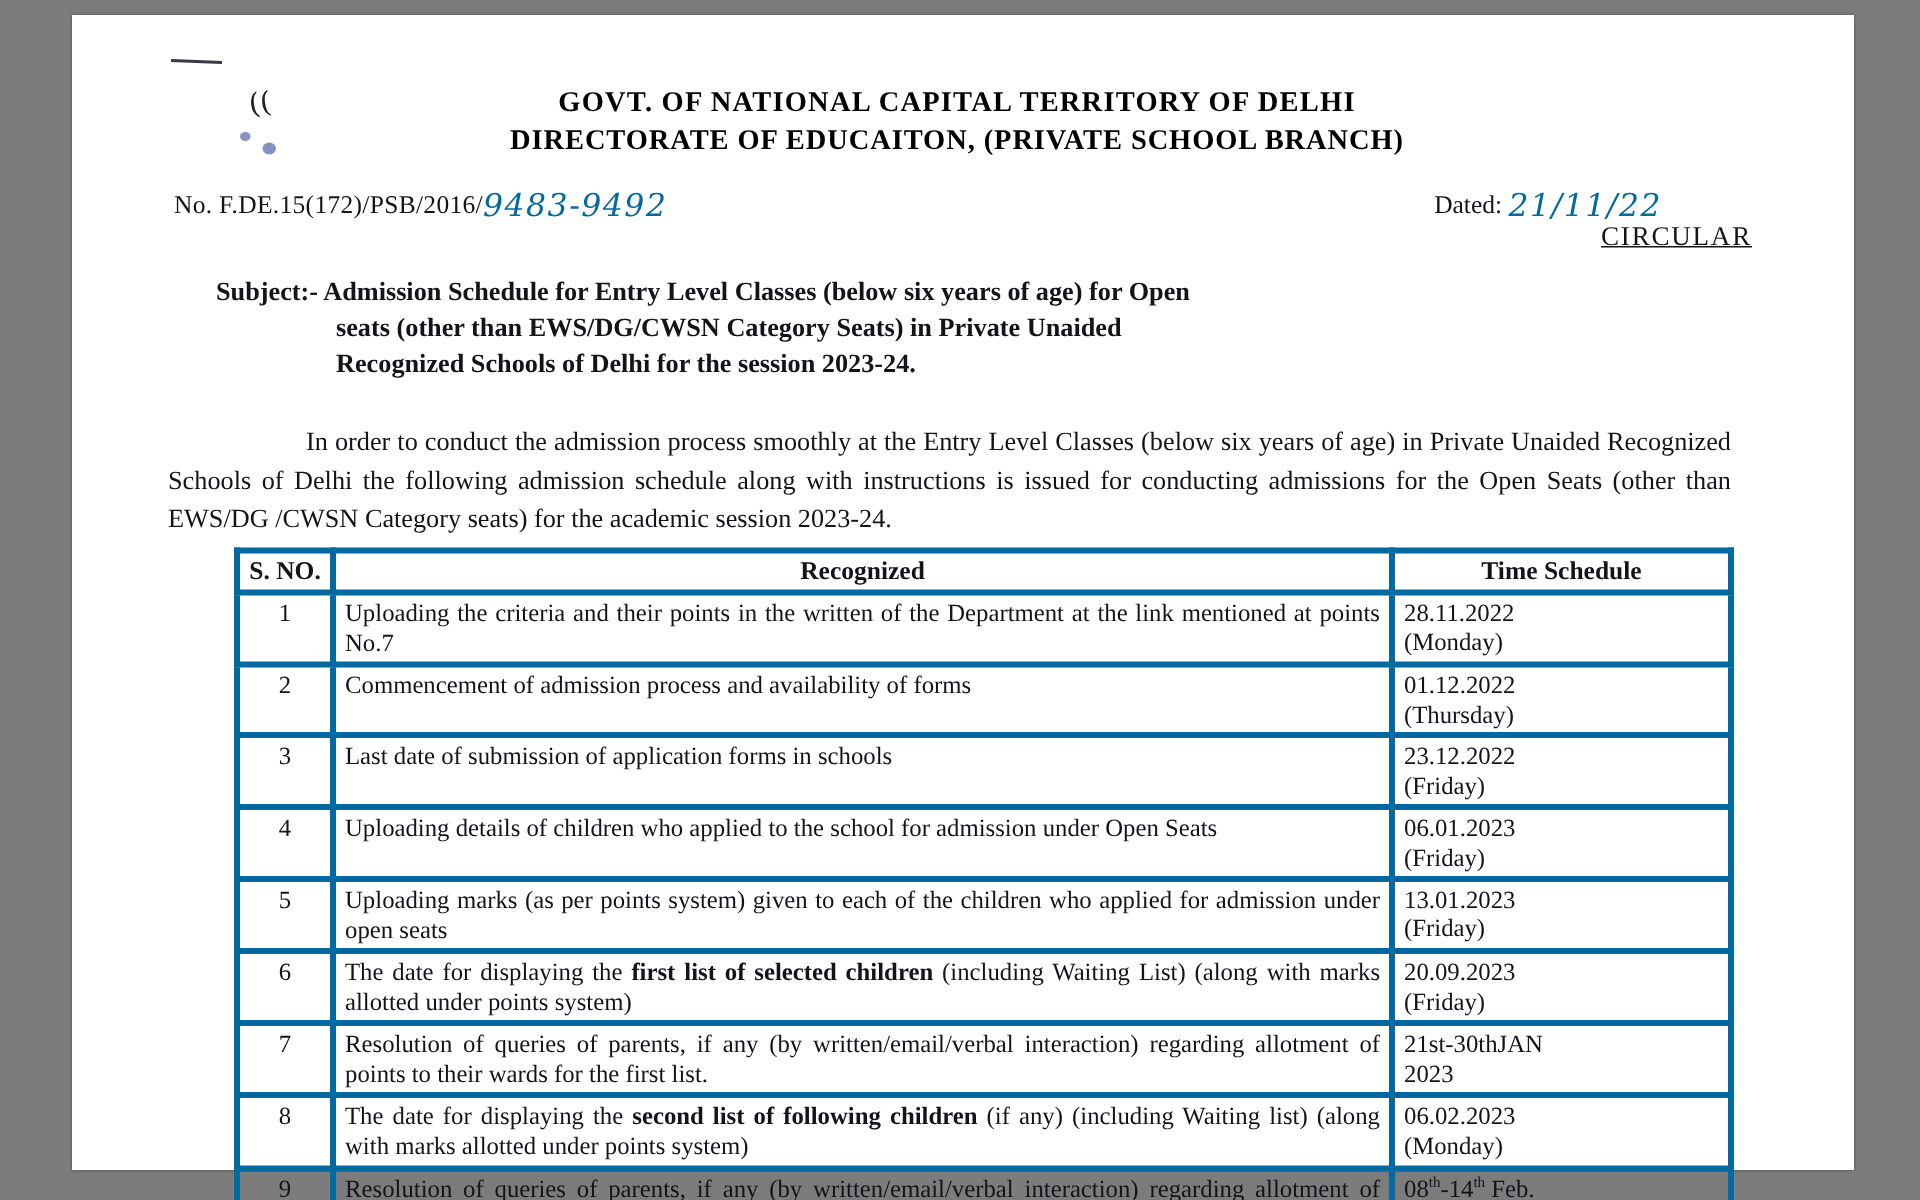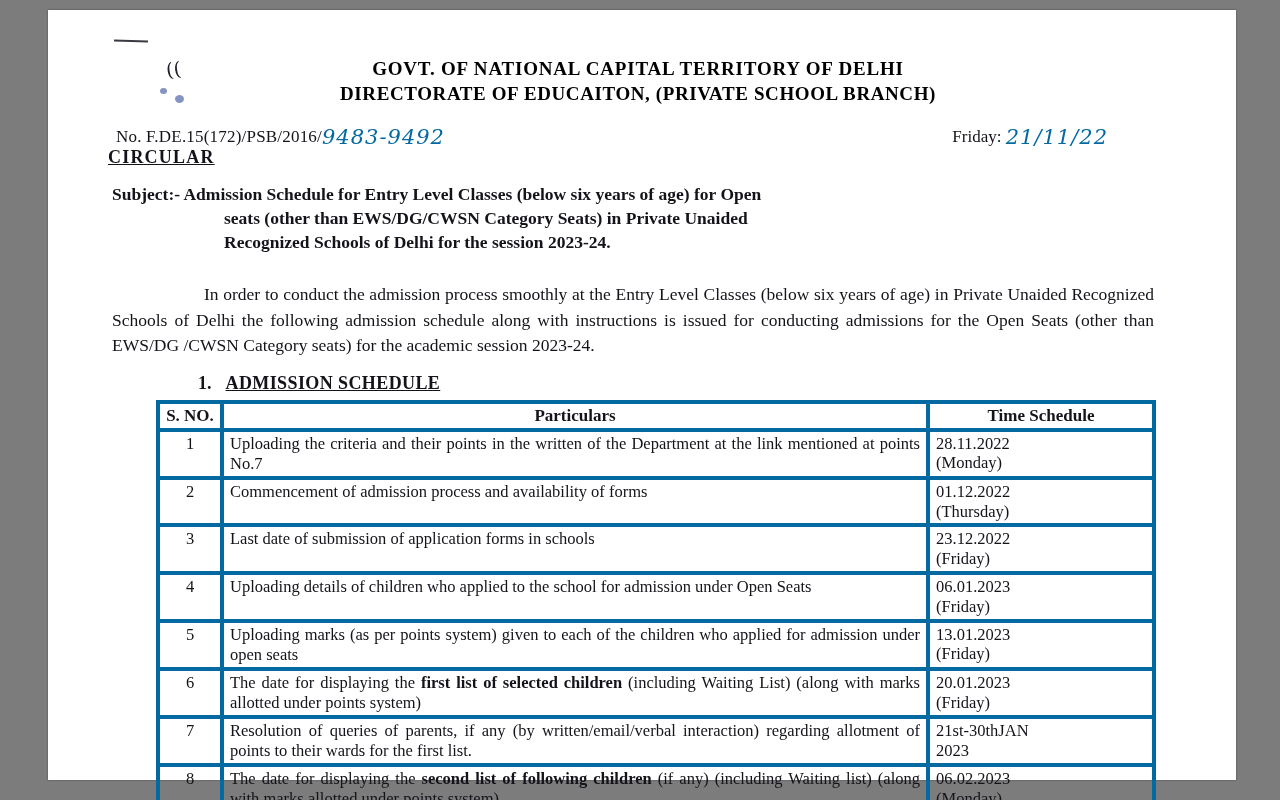--- a/index.html
+++ b/index.html
@@ -75,36 +75,36 @@
     letter-spacing: 1px;
     position: relative;
     top: 2px;
   }
   .ref-date {
     position: absolute;
     right: 60px;
     top: 2px;
   }
   .circular {
-    text-align: left;
-    font-weight: bold;
+    text-align: right;
+    font-weight: normal;
     font-size: 18px;
     text-decoration: underline;
     letter-spacing: 1.2px;
     margin-top: -4px;
   }
   .subject {
     margin-top: 14px;
     font-weight: bold;
     font-size: 17.5px;
     line-height: 1.38;
     text-align: justify;
     padding-left: 4px;
   }
-  .subject .s-lbl { white-space: nowrap; }
+  .subject .s-lbl { white-space: nowrap; margin-left: 32px; }
   .subj-l2 { display: block; padding-left: 112px; text-align: justify; }
   .subj-l3 { display: block; padding-left: 112px; }
   .body-para {
     margin-top: 28px;
     font-size: 17.5px;
     line-height: 1.45;
     text-align: justify;
     text-indent: 92px;
     padding: 0 14px 0 4px;
   }
@@ -182,45 +182,42 @@
   <div class="doc">
 
     <div class="hdr hdr-line1">GOVT. OF NATIONAL CAPITAL TERRITORY OF DELHI</div>
     <div class="hdr hdr-line2">DIRECTORATE OF EDUCAITON, (PRIVATE SCHOOL BRANCH)</div>
 
     <div class="ref-row">
       <div class="ref-no">
         <span>No. F.DE.15(172)/PSB/2016/</span><span class="hand">9483-9492</span>
       </div>
       <div class="ref-date">
-        <span>Friday:</span>
+        <span>Dated:</span>
         <span class="hand">21/11/22</span>
       </div>
     </div>
 
     <div class="circular">CIRCULAR</div>
 
     <div class="subject">
       <span class="s-lbl">Subject:-</span>
       <span>Admission Schedule for Entry Level Classes (below six years of age) for Open</span>
       <span class="subj-l2">seats (other than EWS/DG/CWSN Category Seats) in Private Unaided</span>
       <span class="subj-l3">Recognized Schools of Delhi for the session 2023-24.</span>
     </div>
 
     <div class="body-para">In order to conduct the admission process smoothly at the Entry Level Classes (below six years of age) in Private Unaided Recognized Schools of Delhi the following admission schedule along with instructions is issued for conducting admissions for the Open Seats (other than EWS/DG /CWSN Category seats) for the academic session 2023-24.</div>
 
-    <div class="sec-title">
-      <span class="num">1.</span><span class="txt">ADMISSION SCHEDULE</span>
-    </div>
 
     <table class="sched">
       <thead>
         <tr>
           <th class="col-sno th-sno">S. NO.</th>
-          <th class="col-part">Particulars</th>
+          <th class="col-part">Recognized</th>
           <th class="col-time">Time Schedule</th>
         </tr>
       </thead>
       <tbody>
         <tr>
           <td class="col-sno">1</td>
           <td class="col-part">Uploading the criteria and their points in the written of the Department at the link mentioned at points  No.7</td>
           <td class="col-time">
             <div>28.11.2022</div>
             <div>(Monday)</div>
@@ -255,21 +252,21 @@
           <td class="col-part">Uploading marks (as per points system) given to each of the children who applied for admission under open seats</td>
           <td class="col-time">
             <div>13.01.2023</div>
             <div>(Friday)</div>
           </td>
         </tr>
         <tr>
           <td class="col-sno">6</td>
           <td class="col-part"><span>The date for displaying the </span><span class="bold">first list of selected children</span><span> (including Waiting List) (along with marks allotted under points system)</span></td>
           <td class="col-time">
-            <div>20.01.2023</div>
+            <div>20.09.2023</div>
             <div>(Friday)</div>
           </td>
         </tr>
         <tr>
           <td class="col-sno">7</td>
           <td class="col-part">Resolution of queries of parents, if any (by written/email/verbal interaction) regarding allotment of points to their wards for the first list.</td>
           <td class="col-time">
             <div>21st-30thJAN</div>
             <div>2023</div>
           </td>

